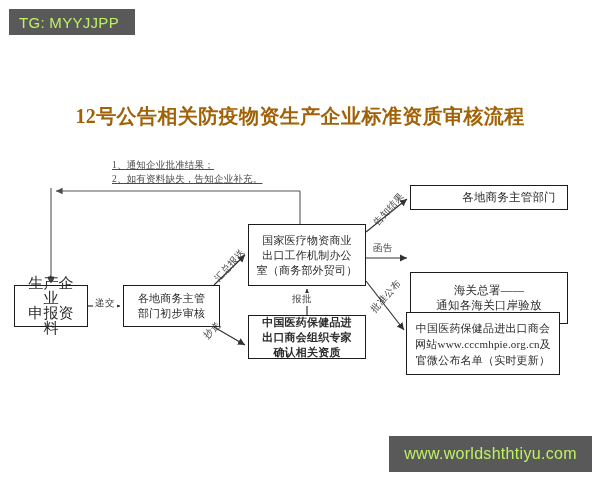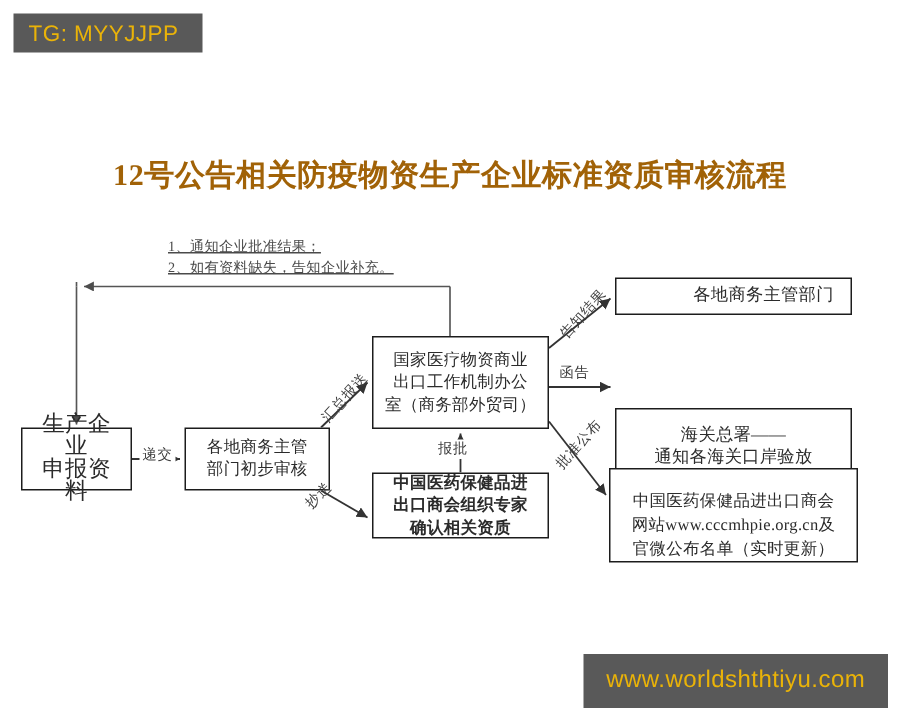--- a/index.html
+++ b/index.html
@@ -10,21 +10,21 @@
     position:relative;
     overflow:hidden;
     color:#3a3a3a;
   }
   .stage{position:absolute;left:0;top:0;width:600px;height:480px;}
 
   
   .wm{
     position:absolute;
     background:#595959;
-    color:#eab308;
+    color:#bef264;
     font-family:"Liberation Sans","DejaVu Sans",sans-serif;
     display:flex;align-items:center;justify-content:center;
     letter-spacing:.3px;
   }
   .wm-top{left:9px;top:9px;width:126px;height:26px;font-size:15px;justify-content:flex-start;padding-left:10px;box-sizing:border-box;}
   .wm-bottom{left:389px;top:436px;width:203px;height:36px;font-size:16px;}
 
   
   .title{
     position:absolute;left:0;top:103px;width:600px;
@@ -55,21 +55,21 @@
     letter-spacing:.2px;
   }
   .box span{display:block;padding:0 3px;}
 
   #box-producer     {left:14px; top:285px; width:74px;  height:42px; font-size:15px;align-items:center;}
   #box-local-bureau {left:123px;top:285px; width:97px;  height:42px; font-size:11px;}
   #box-office       {left:248px;top:224px; width:118px; height:62px; font-size:11px;}
   #box-chamber      {left:248px;top:315px; width:118px; height:44px; font-size:11px;font-weight:bold;}
   #box-local-depts  {left:410px;top:185px; width:158px; height:25px; font-size:11.5px;padding-left:40px;}
   #box-customs      {left:410px;top:240px; width:158px; height:52px; font-size:11.5px;margin-top:32px;}
-  #box-publish      {left:406px;top:312px; width:166px; height:63px; font-size:11px;line-height:16px;align-items:flex-end;}
+  #box-publish      {left:406px;top:312px; width:154px; height:63px; font-size:11px;line-height:16px;}
 
   
   .elabel{
     position:absolute;
     font-size:9.5px;
     color:#3d3d3d;
     background:#ffffff;
     padding:0 2px;
     white-space:nowrap;
     letter-spacing:.5px;

